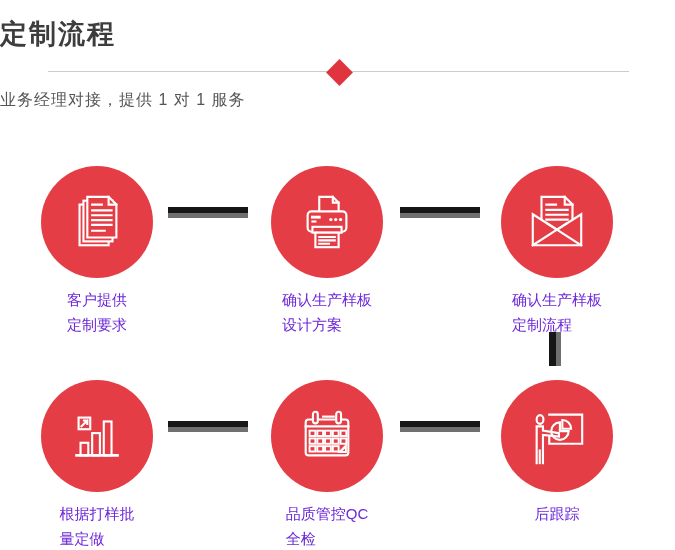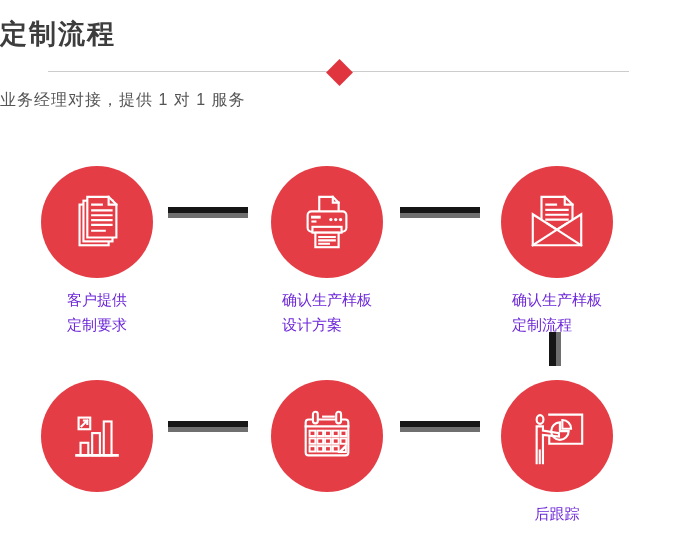--- a/index.html
+++ b/index.html
@@ -117,20 +117,24 @@
     <div class="circle">
       <svg width="62" height="62" viewBox="0 0 64 64" fill="none" stroke="#ffffff" stroke-width="2.2" stroke-linecap="square">
         <path d="M11,52 L53,52" stroke-width="3"></path>
         <rect x="15" y="39" width="8" height="13"></rect>
         <rect x="27" y="29" width="8" height="23"></rect>
         <rect x="39" y="17" width="8" height="35"></rect>
         <rect x="13" y="13" width="12" height="12"></rect>
         <path d="M16,22 L22,16 M18.5,16 L22,16 L22,19.5"></path>
       </svg>
     </div>
+    <div class="label">
+      <span>根据打样批</span>
+      <span>量定做</span>
+    </div>
   </div>
 
   <div class="step" id="step5">
     <div class="circle">
       <svg width="62" height="62" viewBox="0 0 64 64" fill="none" stroke="#ffffff" stroke-width="2.2" stroke-linecap="square">
         <rect x="10" y="15" width="44" height="37" rx="3" fill="#e43d45"></rect>
         <path d="M10,22 L54,22"></path>
         <path d="M28,12 L39,12"></path>
         <rect x="17.5" y="7" width="5" height="12" rx="2.5" fill="#e43d45"></rect>
         <rect x="41.5" y="7" width="5" height="12" rx="2.5" fill="#e43d45"></rect>
@@ -147,20 +151,24 @@
             <rect x="46" y="34.5" width="6" height="5.5"></rect>
           <rect x="14" y="42.5" width="6" height="5.5"></rect>
             <rect x="22" y="42.5" width="6" height="5.5"></rect>
             <rect x="30" y="42.5" width="6" height="5.5"></rect>
             <rect x="38" y="42.5" width="6" height="5.5"></rect>
           <path d="M45,48.5 L51.5,42 L51.5,48.5 Z"></path>
           <path d="M47,47 L50,44"></path>
         </g>
       </svg>
     </div>
+    <div class="label">
+      <span>品质管控QC</span>
+      <span>全检</span>
+    </div>
   </div>
 
   <div class="step" id="step6">
     <div class="circle">
       <svg width="62" height="62" viewBox="0 0 64 64" fill="none" stroke="#ffffff" stroke-width="2.2" stroke-linecap="square">
         <path d="M24,10 L58,10 L58,40 L24,40 L24,33"></path>
         <path d="M35,18 A9,9 0 1 0 44,27 L35,27 Z"></path>
         <path d="M37.5,15.5 A9,9 0 0 1 46.5,24.5 L37.5,24.5 Z"></path>
         <ellipse cx="14.5" cy="15" rx="3.5" ry="4.5"></ellipse>
         <path d="M11,22 L17.5,22 L17.5,26.5 L34,29 L34,32.5 L17.5,31 L17.5,60 M11,22 L11,60"></path>

